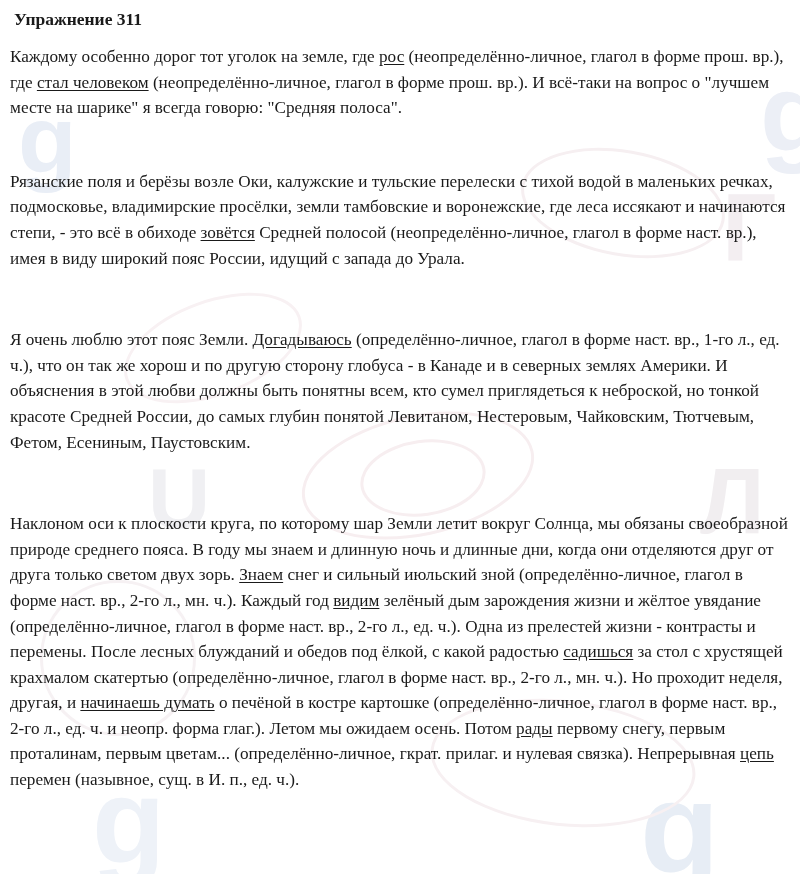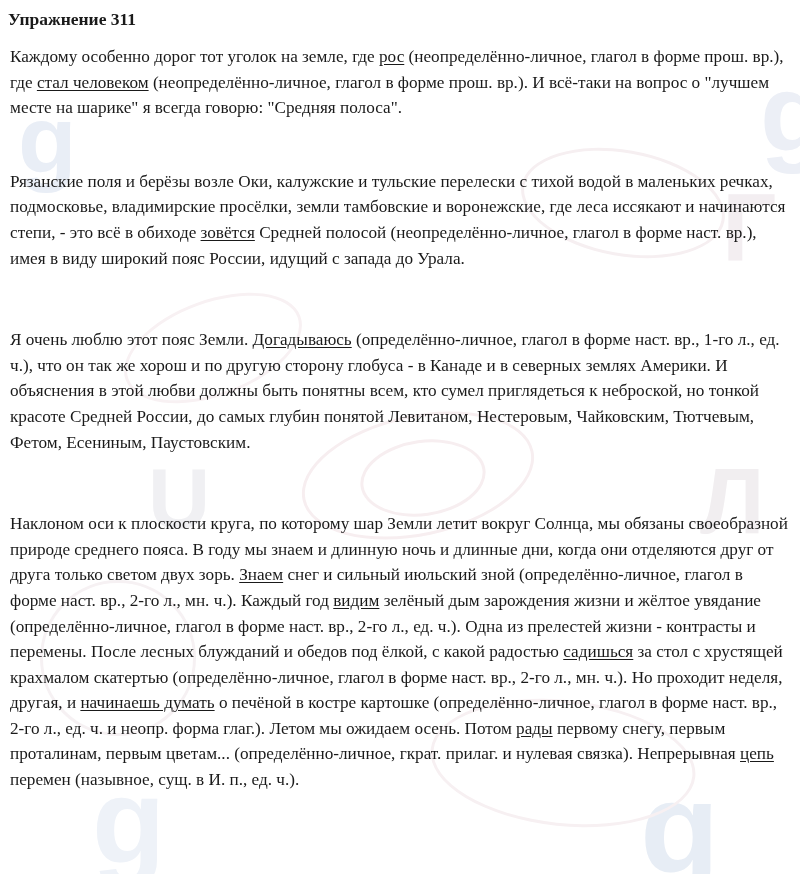--- a/index.html
+++ b/index.html
@@ -53,21 +53,21 @@
   
   #document {
     position: relative;
     z-index: 1;
     padding: 6px 8px 0 8px;
     box-sizing: border-box;
   }
   #exercise-title {
     font-size: 17.5px;
     line-height: 26px;
-    margin: 0 0 12px 0;
+    margin: 0 0 12px 6px;
     white-space: pre;
   }
   .para {
     font-size: 17.2px;
     line-height: 25.6px;
     margin: 2px;
     text-align: left;
   }
   .para-gap-lg { height: 44px; }
   .para-gap-xl { height: 52px; }

